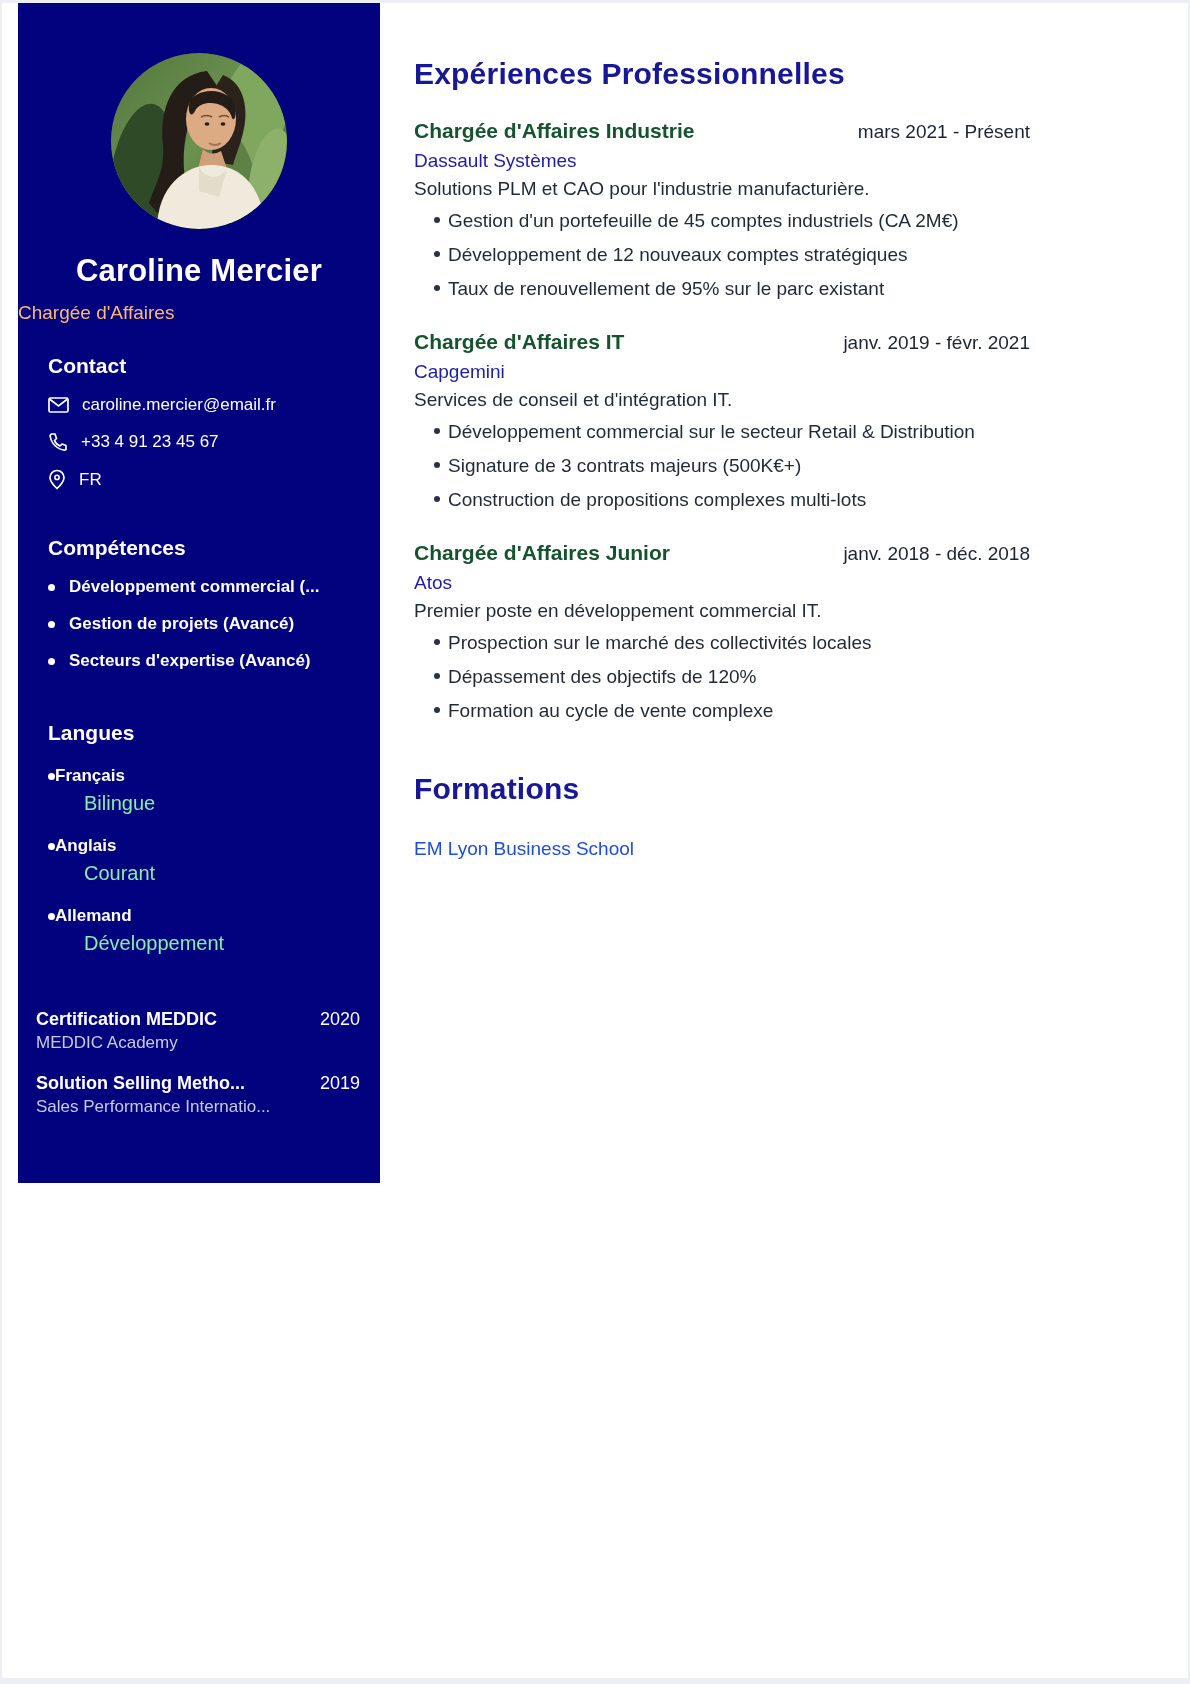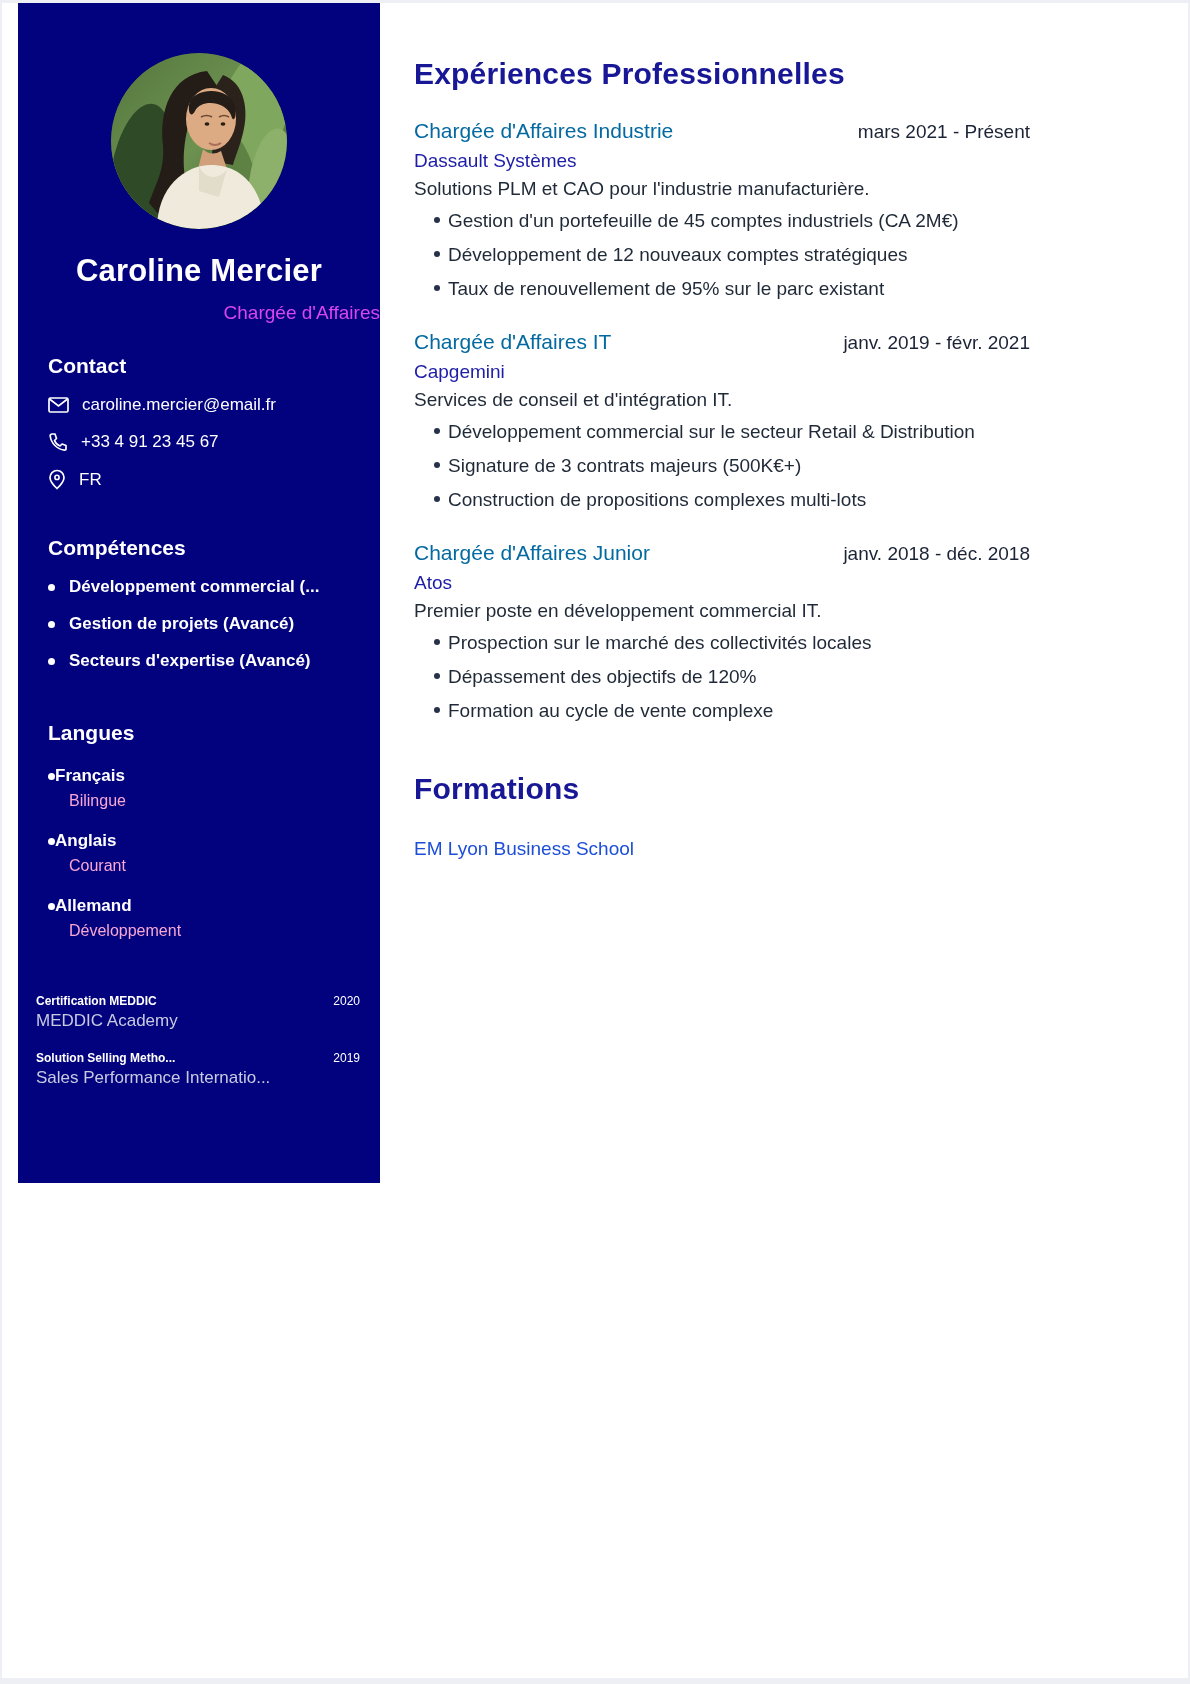--- a/index.html
+++ b/index.html
@@ -14,46 +14,46 @@
 
   
   .sidebar {
     position:absolute; left:16px; top:0; width:362px; height:1180px;
     background:#02027e; color:#ffffff;
   }
   .side-pad { padding-left:30px; padding-right:30px; }
   .photo-ring { width:176px; height:176px; border-radius:50%; overflow:hidden; margin:50px auto 0; background:#4c6b3b; }
   .photo-ring svg { display:block; }
   .name { margin-top:24px; text-align:center; font-size:31px; font-weight:800; letter-spacing:.2px; }
-  .role { margin-top:13px; text-align:right; font-size:19px; color:#d946ef; }
+  .role { margin-top:13px; text-align:left; font-size:19px; color:#fdba74; }
   .side-h { font-size:21px; font-weight:700; color:#ffffff; }
   .contact-sec { margin-top:30px; }
   .contact-row { display:flex; align-items:center; gap:13px; margin-top:17px; font-size:17px; }
   .contact-row svg { flex:none; }
   .skills-sec { margin-top:46px; }
   .plain-list { list-style:none; }
   .skill-li { display:flex; align-items:center; gap:14px; margin-top:17px; font-weight:700; font-size:17px; white-space:nowrap; }
   .dot { width:7px; height:7px; border-radius:50%; background:#ffffff; flex:none; }
   .lang-sec { margin-top:50px; }
   .lang-li { margin-top:21px; }
   .lang-name-row { display:flex; align-items:center; font-weight:700; font-size:17px; }
-  .lang-level { margin-left:21px; margin-top:6px; font-size:16px; color:#f9a8d4; }
+  .lang-level { margin-left:36px; margin-top:6px; font-size:20px; color:#86efac; }
   .cert-sec { margin-top:54px; }
   .cert-items { padding-left:18px; padding-right:20px; }
   .cert { margin-top:20px; }
-  .cert-top { display:flex; justify-content:space-between; align-items:baseline; font-size:12px; font-weight:700; }
+  .cert-top { display:flex; justify-content:space-between; align-items:baseline; font-size:18px; font-weight:700; }
   .cert-year { font-weight:400; color:#ffffff; }
   .cert-issuer { margin-top:3px; font-size:17px; color:#c8cbdf; }
 
   
   .main { position:absolute; left:368px; top:0; width:690px; padding:54px 30px 0 44px; color:#1f2937; }
   .h1 { color:#181896; font-size:30px; font-weight:800; letter-spacing:.2px; }
   .job { margin-top:28px; }
   .row-head { display:flex; justify-content:space-between; align-items:baseline; }
-  .job-title { font-size:21px; font-weight:400; color:#0369a1; }
+  .job-title { font-size:21px; font-weight:700; color:#14532d; }
   .job-date { font-size:19px; color:#1b2336; white-space:nowrap; }
   .company { margin-top:7px; font-size:19px; color:#1d1da8; font-weight:500; }
   .desc { margin-top:6px; font-size:19px; }
   .bullets { list-style:none; margin-top:5px; }
   .bullets li { position:relative; padding-left:34px; margin-top:8px; font-size:19px; line-height:26px; }
   .bullets li::before { content:""; position:absolute; left:20px; top:9px; width:6px; height:6px; border-radius:50%; background:#26314a; }
   .h1-formations { margin-top:48px; }
   .edu { margin-top:32px; }
   .edu-title { font-size:21px; font-weight:700; color:#10172a; max-width:410px; line-height:27px; }
   .school { margin-top:9px; font-size:19px; color:#1d4ed8; font-weight:500; }

